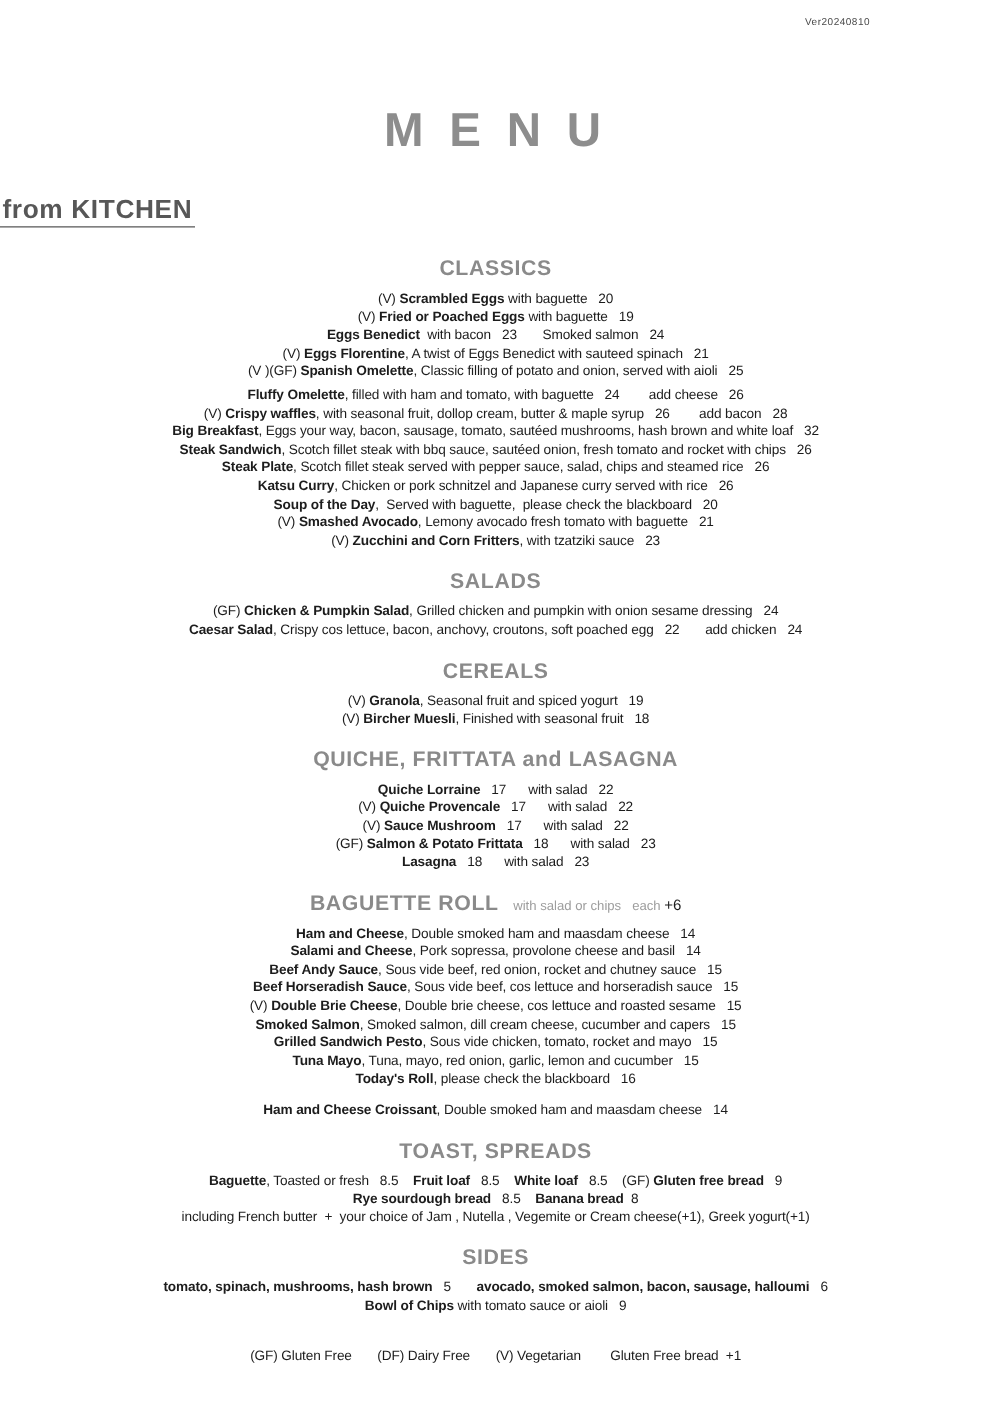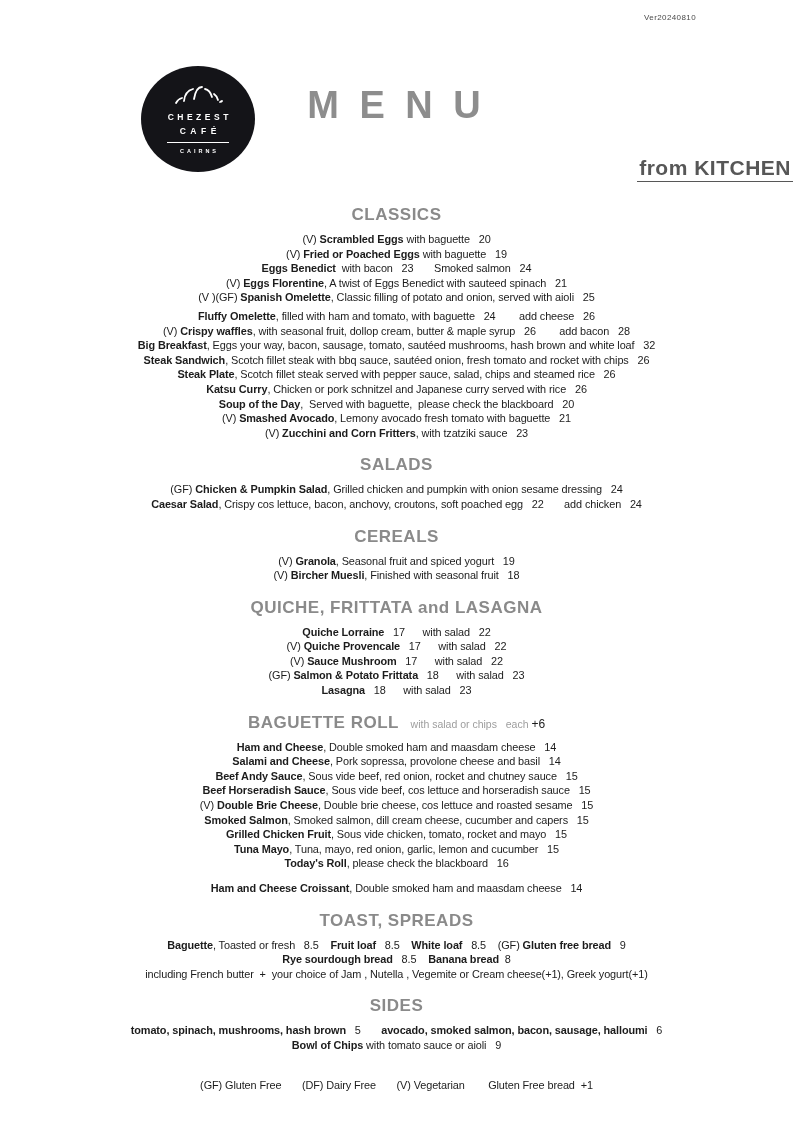--- a/index.html
+++ b/index.html
@@ -22,21 +22,21 @@
   .logo-icon { margin-bottom:2px; }
   .logo-name { font-size:8.5px; font-weight:bold; letter-spacing:3.5px; text-indent:3.5px; }
   .logo-cafe { font-size:8.5px; font-weight:bold; letter-spacing:4.5px; text-indent:4.5px; margin-top:4px; }
   .logo-rule { width:62px; height:0; border-top:1px solid #ffffff; margin:6px 0 5px; }
   .logo-city { font-size:5.5px; letter-spacing:3px; text-indent:3px; font-weight:bold; }
   
   .title {
     position:absolute; top:84px; left:0; width:100%; text-align:center;
     font-size:38px; font-weight:bold; color:#8d8d8d; letter-spacing:5px;
   }
-  .subtitle-row { position:absolute; top:156px; left:0; width:100%; text-align:right; }
+  .subtitle-row { position:absolute; top:156px; left:0; width:100%; text-align:left; }
   .subtitle {
     display:inline-block; font-size:21px; font-weight:bold; color:#575757;
     letter-spacing:0.5px; border-bottom:1.6px solid #575757; padding:0 2px 1px;
   }
   
   .content { position:absolute; top:200px; left:0; width:100%; text-align:center; }
   section h2 {
     font-size:17px; font-weight:bold; color:#8a8a8a; letter-spacing:0.5px;
     margin:15px 0 7px; white-space:pre-wrap;
   }
@@ -53,36 +53,20 @@
     margin-top:26px; font-size:10.9px; letter-spacing:-0.1px; white-space:pre-wrap;
   }
 </style>
 </head>
 <body>
 
 <div class="page">
 
   <div class="version">Ver20240810</div>
 
-  <div class="logo">
-    <span class="logo-icon">
-      <svg width="52" height="22" viewBox="0 0 52 22" fill="none" stroke="#ffffff" stroke-width="1.8" stroke-linecap="round">
-        <path d="M4 19 Q6 15 10 14"></path>
-        <path d="M12 17 Q13 7 21 5"></path>
-        <path d="M22 15 Q24 3 30 3"></path>
-        <path d="M33 5 Q38 6 40 13"></path>
-        <path d="M42 10 Q45 12 46 16"></path>
-        <path d="M48 18 Q49.5 17.5 50 17"></path>
-      </svg>
-    </span>
-    <span class="logo-name">CHEZEST</span>
-    <span class="logo-cafe">CAFÉ</span>
-    <span class="logo-rule"></span>
-    <span class="logo-city">CAIRNS</span>
-  </div>
 
   <div class="title">M E N U</div>
 
   <div class="subtitle-row">
     <span class="subtitle">from KITCHEN</span>
   </div>
 
   <div class="content">
       <section>
         <h2><span>CLASSICS</span></h2>
@@ -120,21 +104,21 @@
         <div class="line"><span class="b">Lasagna</span><span>   18      with salad   23</span></div>
       </section>
       <section>
         <h2><span>BAGUETTE ROLL</span><span class="sfx">    with salad or chips   each </span><span class="sfx dark">+6</span></h2>
         <div class="line"><span class="b">Ham and Cheese</span><span>, Double smoked ham and maasdam cheese   14</span></div>
         <div class="line"><span class="b">Salami and Cheese</span><span>, Pork sopressa, provolone cheese and basil   14</span></div>
         <div class="line"><span class="b">Beef Andy Sauce</span><span>, Sous vide beef, red onion, rocket and chutney sauce   15</span></div>
         <div class="line"><span class="b">Beef Horseradish Sauce</span><span>, Sous vide beef, cos lettuce and horseradish sauce   15</span></div>
         <div class="line"><span>(V) </span><span class="b">Double Brie Cheese</span><span>, Double brie cheese, cos lettuce and roasted sesame   15</span></div>
         <div class="line"><span class="b">Smoked Salmon</span><span>, Smoked salmon, dill cream cheese, cucumber and capers   15</span></div>
-        <div class="line"><span class="b">Grilled Chicken Fruit</span><span>, Sous vide chicken, tomato, rocket and mayo   15</span></div>
+        <div class="line"><span class="b">Grilled Sandwich Pesto</span><span>, Sous vide chicken, tomato, rocket and mayo   15</span></div>
         <div class="line"><span class="b">Tuna Mayo</span><span>, Tuna, mayo, red onion, garlic, lemon and cucumber   15</span></div>
         <div class="line"><span class="b">Today's Roll</span><span>, please check the blackboard   16</span></div>
         <div class="line gap-lg"><span class="b">Ham and Cheese Croissant</span><span>, Double smoked ham and maasdam cheese   14</span></div>
       </section>
       <section>
         <h2><span>TOAST, SPREADS</span></h2>
         <div class="line"><span class="b">Baguette</span><span>, Toasted or fresh   8.5    </span><span class="b">Fruit loaf</span><span>   8.5    </span><span class="b">White loaf</span><span>   8.5    (GF) </span><span class="b">Gluten free bread</span><span>   9</span></div>
         <div class="line"><span class="b">Rye sourdough bread</span><span>   8.5    </span><span class="b">Banana bread</span><span>  8</span></div>
         <div class="line"><span>including French butter  +  your choice of Jam , Nutella , Vegemite or Cream cheese(+1), Greek yogurt(+1)</span></div>
       </section>

